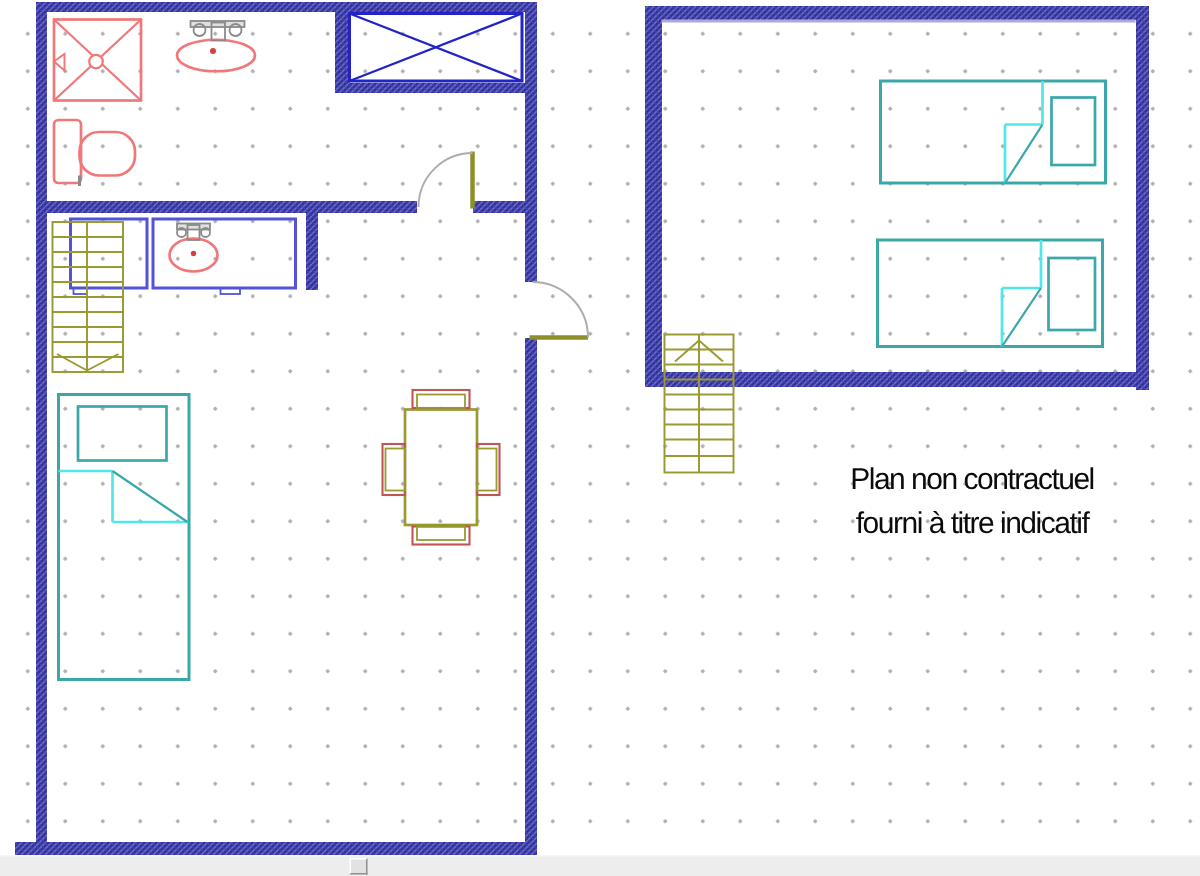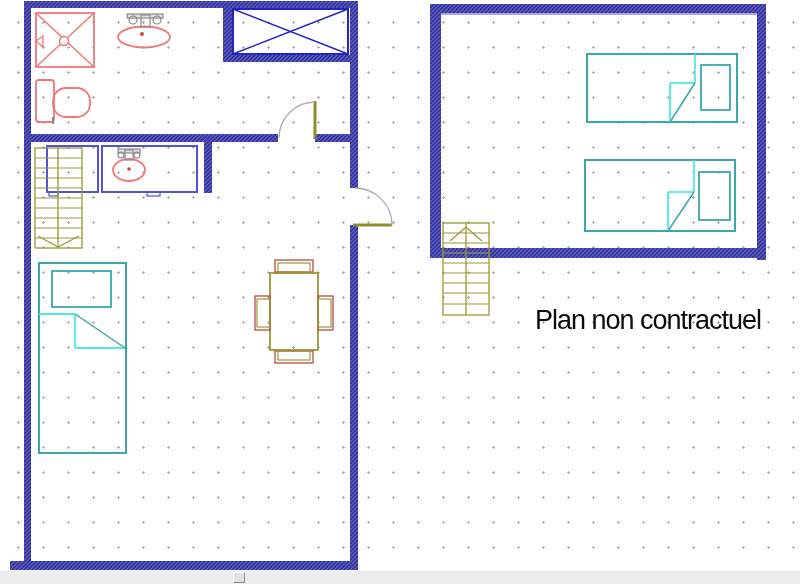--- a/index.html
+++ b/index.html
@@ -9,21 +9,21 @@
   }
   #plan-canvas{
     position:absolute;left:0;top:0;width:800px;height:570px;background:#ffffff;
     background-image:radial-gradient(#aeaeae 1px, transparent 1.3px);
     background-size:25px 25px;background-position:6px 10px;
   }
   #plan-svg{position:absolute;left:0;top:0;}
   .annotation{
     position:absolute;left:514px;top:306px;width:268px;
     text-align:center;color:#0b0b0b;
-    font-size:27px;line-height:29px;letter-spacing:-1px;white-space:nowrap;
+    font-size:20px;line-height:29px;letter-spacing:-1px;white-space:nowrap;
   }
   .annotation span{display:block;}
   #bottom-bar{
     position:absolute;left:0;top:570px;width:800px;height:14px;
     background:#ededed;border-top:1px solid #f7f7f7;box-sizing:border-box;
   }
   #scrollbar-handle{
     position:absolute;top:1px;width:12px;height:11px;background:#e2e2e2;
     border-top:1px solid #ffffff;border-left:1px solid #ffffff;
     border-right:1px solid #8f8f8f;border-bottom:1px solid #8f8f8f;
@@ -173,20 +173,21 @@
             <line x1="443" y1="283" x2="489" y2="283"></line>
             <line x1="443" y1="293" x2="489" y2="293"></line>
             <line x1="443" y1="304" x2="489" y2="304"></line>
           </g>
           <polyline points="450,241 466,227 482,241" fill="none" stroke="#9a9a33" stroke-width="1.3"></polyline>
         </g>
     </svg>
 
     <div class="annotation">
       <span>Plan non contractuel</span>
+      <span>fourni à titre indicatif</span>
     </div>
   </div>
 
   <div id="bottom-bar">
     <div id="scrollbar-handle" style="left: 233px;"></div>
   </div>
 
 </div>
 
 </body></html>

